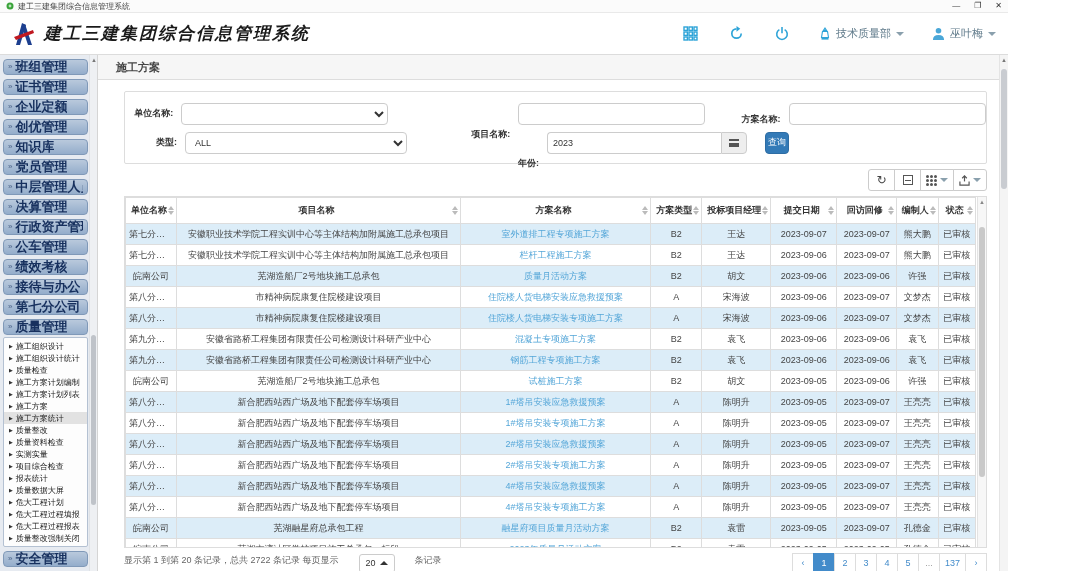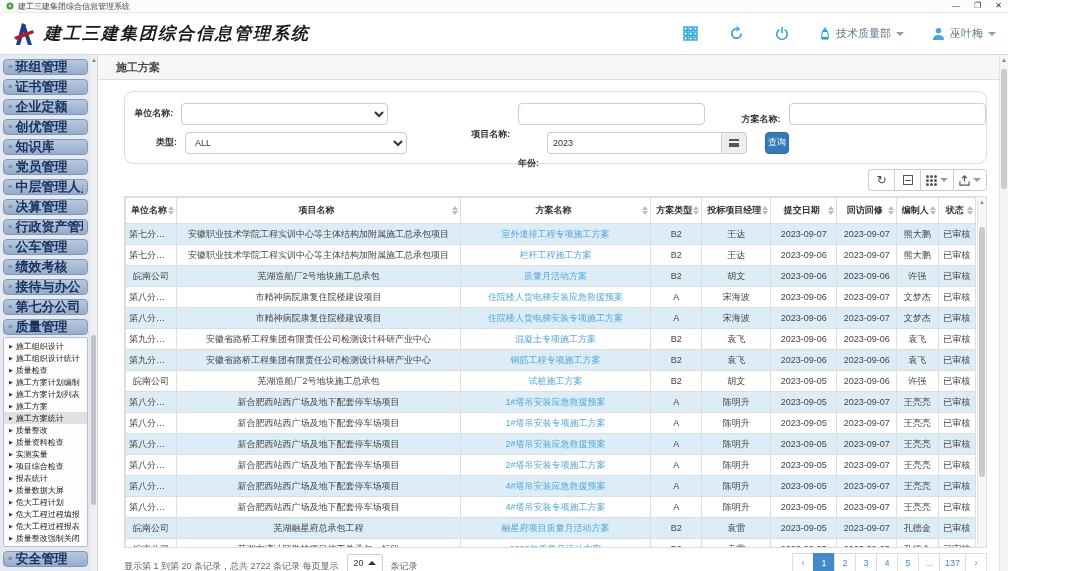--- a/index.html
+++ b/index.html
@@ -41,21 +41,21 @@
   .acc-item.active { background:#e2e2e2; }
   .side-scroll { position:absolute; top:0; right:0; width:8px; bottom:0; background:#eef0f3; border-left:1px solid #dfe2e6; }
   .side-scroll .up { position:absolute; top:2px; left:1px; font-size:6px; color:#777; }
   .side-scroll .thumb { position:absolute; top:280px; left:1px; width:5px; height:170px; background:#bfc3c9; border-radius:3px; }
 
   
   .content { flex:1; background:#fff; border-left:1px solid #d5d5d5; position:relative; overflow:hidden; }
   .page-title { height:25px; background:#f6f6f6; border-bottom:1px solid #ddd; display:flex; align-items:center;
     padding-left:18px; font-size:11px; font-weight:bold; color:#454545; }
 
-  .filter-box { margin:11px 12px 0 26px; border:1px solid #ddd; border-radius:9px; padding:9px 0 8px 0; }
+  .filter-box { margin:11px 12px 0 26px; border:1px solid #ddd; border-radius:2px; padding:9px 0 8px 0; }
   .f-row { display:flex; align-items:center; height:25px; margin-bottom:4px; }
   .f-row:last-child { margin-bottom:0; }
   .f-label { font-size:9px; color:#333; font-weight:bold; text-align:right; padding-right:8px; }
   .w60 { width:60px; } .w140 { width:140px;margin-top:41px; } .w90 { width:90px;margin-top:12px; }
   .f-ctl { height:22px; border:1px solid #ccc; border-radius:4px; font-size:9px; color:#333; background:#fff; padding:0 5px; }
   select.f-ctl { appearance:auto; }
   .grp { display:flex; }
   .grp .f-ctl { border-radius:4px 0 0 4px; border-right:none; }
   .grp .addon { width:26px; height:22px; border:1px solid #ccc; border-radius:0 4px 4px 0; background:#eee;
     display:flex; align-items:center; justify-content:center; cursor:pointer; }
@@ -84,21 +84,21 @@
   td a { color:#54a6d8; text-decoration:none; cursor:pointer; }
   .sort { position:absolute; right:2px; top:50%; margin-top:-5px; display:flex; flex-direction:column; gap:1px; }
   .sort b { width:0; height:0; border-left:3px solid transparent; border-right:3px solid transparent; }
   .sort .u { border-bottom:4px solid #bbb; } .sort .d { border-top:4px solid #bbb; }
   .tbl-vscroll { position:absolute; top:0; right:0; width:9px; bottom:0; background:#f7f7f7; border-left:1px solid #e3e3e3; }
   .tbl-vscroll .thumb { position:absolute; top:30px; left:1px; width:6px; height:250px; background:#c9c9c9; border-radius:3px; }
   .tbl-vscroll .up { position:absolute; top:2px; left:1px; font-size:6px; color:#888; }
 
   
   .tfooter { height:30px; display:flex; align-items:center; padding:0 12px 0 26px; }
-  .summary { font-size:9px; color:#666; display:flex; align-items:flex-end; gap:8px; }
+  .summary { font-size:9px; color:#666; display:flex; align-items:flex-start; gap:20px; }
   .pgsize { border:1px solid #ccc; border-radius:3px; background:#fff; height:19px; padding:0 6px;
     font-size:9px; color:#333; display:flex; align-items:center; gap:4px; cursor:pointer; }
   .caret-up { width:0; height:0; border-left:4px solid transparent; border-right:4px solid transparent; border-bottom:4px solid #333; }
   .pagination { margin-left:auto; display:flex; }
   .pg { min-width:22px; height:21px; border:1px solid #ddd; margin-left:-1px; background:#fff; color:#428bca;
     font-size:9px; display:flex; align-items:center; justify-content:center; cursor:pointer; padding:0 5px; }
   .pg.active { background:#428bca; border-color:#428bca; color:#fff; }
   .pg.dots-pg { color:#999; cursor:default; }
 
   

